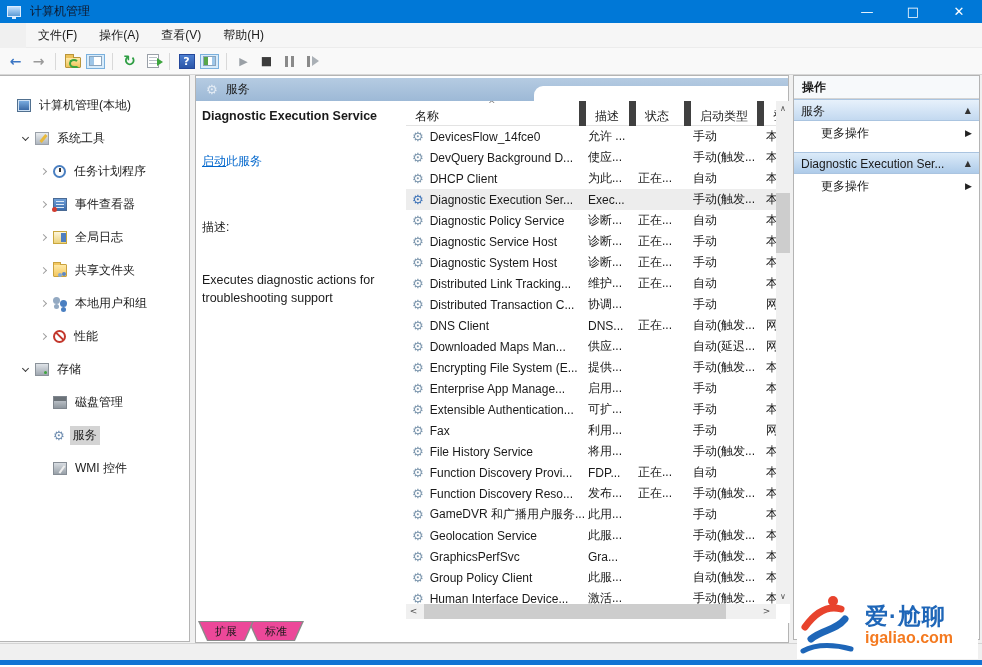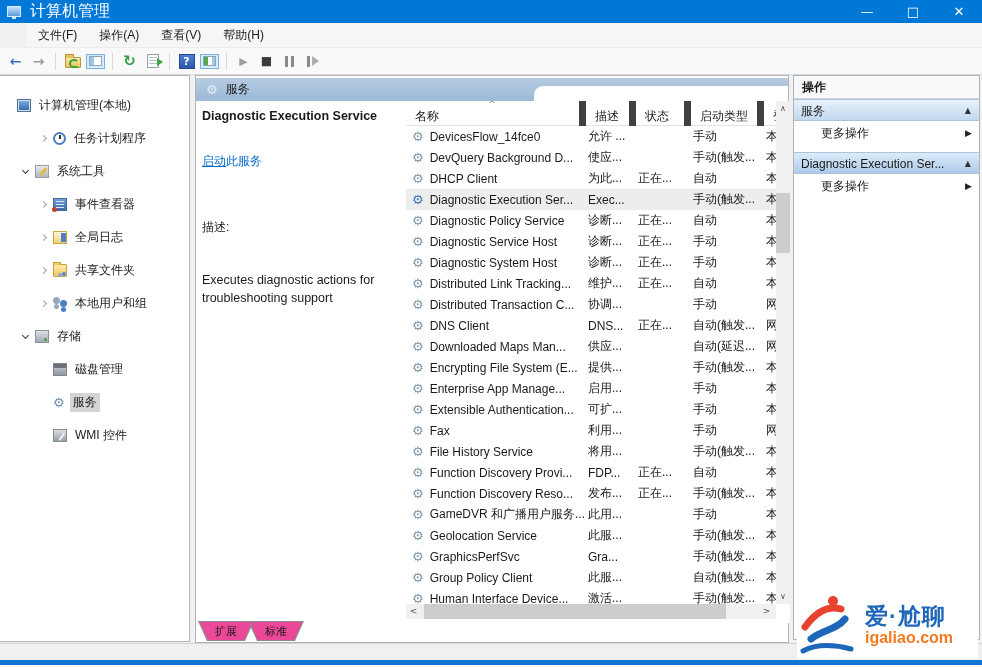--- a/index.html
+++ b/index.html
@@ -6,21 +6,21 @@
   html,body { background:#444; }
   body { font-family:"Liberation Sans","DejaVu Sans",sans-serif; }
   #window {
     position:relative; width:982px; height:667px; background:#f0f0f0;
     overflow:hidden; font-size:12px; color:#1a1a1a; margin:0 auto;
   }
   
   .titlebar { position:absolute; left:0; top:0; width:982px; height:23px; background:#0078d7; display:flex; align-items:center; }
   .app-ico { width:14px; height:11px; margin-left:7px; background:linear-gradient(#bfe0ff,#5c9bd6); border:1px solid #d9ecff; position:relative; }
   .app-ico::after { content:""; position:absolute; left:4px; bottom:-3px; width:4px; height:2px; background:#d9ecff; }
-  .title-text { color:#ffffff; margin-left:9px; font-size:16px; }
+  .title-text { color:#0f172a; margin-left:9px; font-size:12px; }
   .win-controls { position:absolute; right:0; top:0; height:23px; display:flex; }
   .win-btn { width:46px; height:23px; color:#fff; font-size:13px; display:flex; align-items:center; justify-content:center; font-family:"DejaVu Sans",sans-serif; }
   
   .menubar { position:absolute; left:0; top:23px; width:982px; height:25px; background:#f6f6f6; display:flex; align-items:center; border-bottom:1px solid #ececec;margin-left:26px; }
   .menu-item { padding:0 10px; height:21px; line-height:21px; margin-left:2px; }
   
   .toolbar { position:absolute; left:0; top:48px; width:982px; height:27px; background:#f9f9f9; border-bottom:1px solid #d7d7d7; display:flex; align-items:center; font-family:"DejaVu Sans",sans-serif; }
   .tb-sep { width:1px; height:17px; background:#d9d9d9; margin:0 5px; }
   .tb-btn { width:23px; height:21px; display:flex; align-items:center; justify-content:center; font-size:14px; }
   .tb-back { color:#3b76c4; font-weight:bold; }
@@ -206,49 +206,54 @@
         </span>
       </span>
   </div>
 
   <div class="tree-panel" id="tree">
       <div class="tree-row" style="padding-left: 2px;">
         <span class="chev none"></span>
         <span class="ti ti-computer"></span>
         <span class="tree-label">计算机管理(本地)</span>
       </div>
-      <div class="tree-row" style="padding-left: 38px;">
-        <span class="chev "></span>
-        <span class="ti ti-clock"></span>
-        <span class="tree-label">任务计划程序</span>
-      </div>
       <div class="tree-row" style="padding-left: 20px;">
         <span class="chev open"></span>
         <span class="ti ti-tools"></span>
         <span class="tree-label">系统工具</span>
       </div>
       <div class="tree-row" style="padding-left: 38px;">
         <span class="chev "></span>
+        <span class="ti ti-clock"></span>
+        <span class="tree-label">任务计划程序</span>
+      </div>
+      <div class="tree-row" style="padding-left: 38px;">
+        <span class="chev "></span>
         <span class="ti ti-event"></span>
         <span class="tree-label">事件查看器</span>
       </div>
       <div class="tree-row" style="padding-left: 38px;">
         <span class="chev "></span>
         <span class="ti ti-log"></span>
         <span class="tree-label">全局日志</span>
       </div>
       <div class="tree-row" style="padding-left: 38px;">
         <span class="chev "></span>
         <span class="ti ti-sharedfolder"></span>
         <span class="tree-label">共享文件夹</span>
       </div>
       <div class="tree-row" style="padding-left: 38px;">
         <span class="chev "></span>
         <span class="ti ti-users"></span>
         <span class="tree-label">本地用户和组</span>
+      </div>
+      <div class="tree-row" style="padding-left: 38px;">
+        <span class="chev "></span>
+        <span class="ti ti-perf"></span>
+        <span class="tree-label">性能</span>
       </div>
       <div class="tree-row" style="padding-left: 20px;">
         <span class="chev open"></span>
         <span class="ti ti-storage"></span>
         <span class="tree-label">存储</span>
       </div>
       <div class="tree-row" style="padding-left: 38px;">
         <span class="chev none"></span>
         <span class="ti ti-disk"></span>
         <span class="tree-label">磁盘管理</span>

